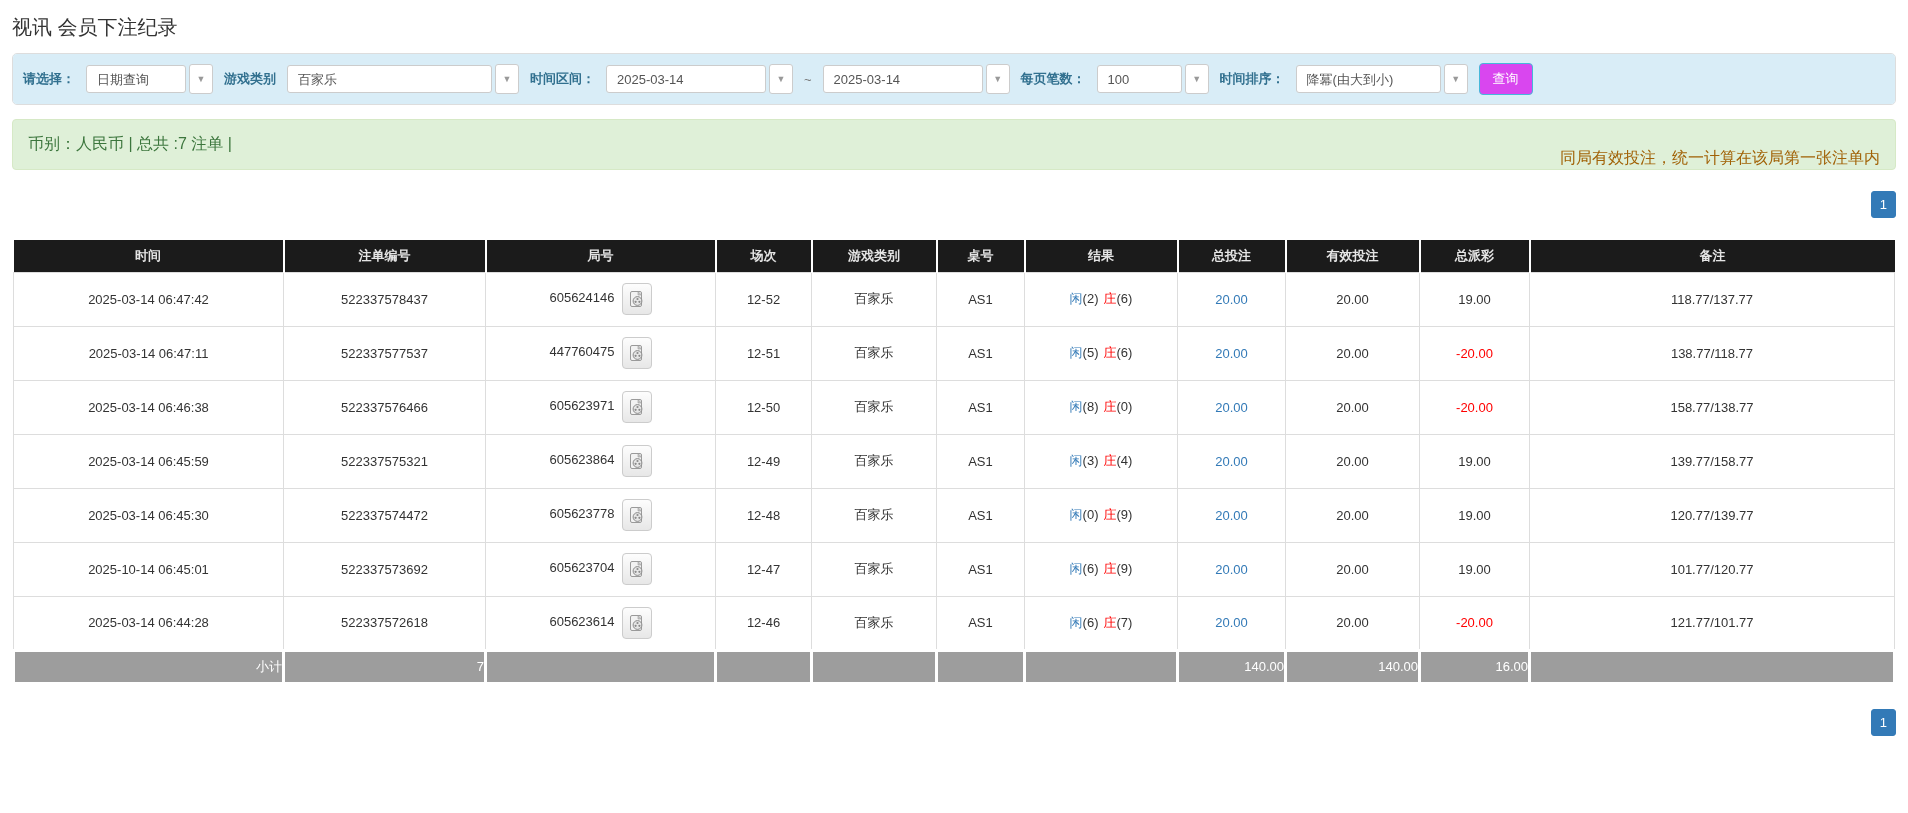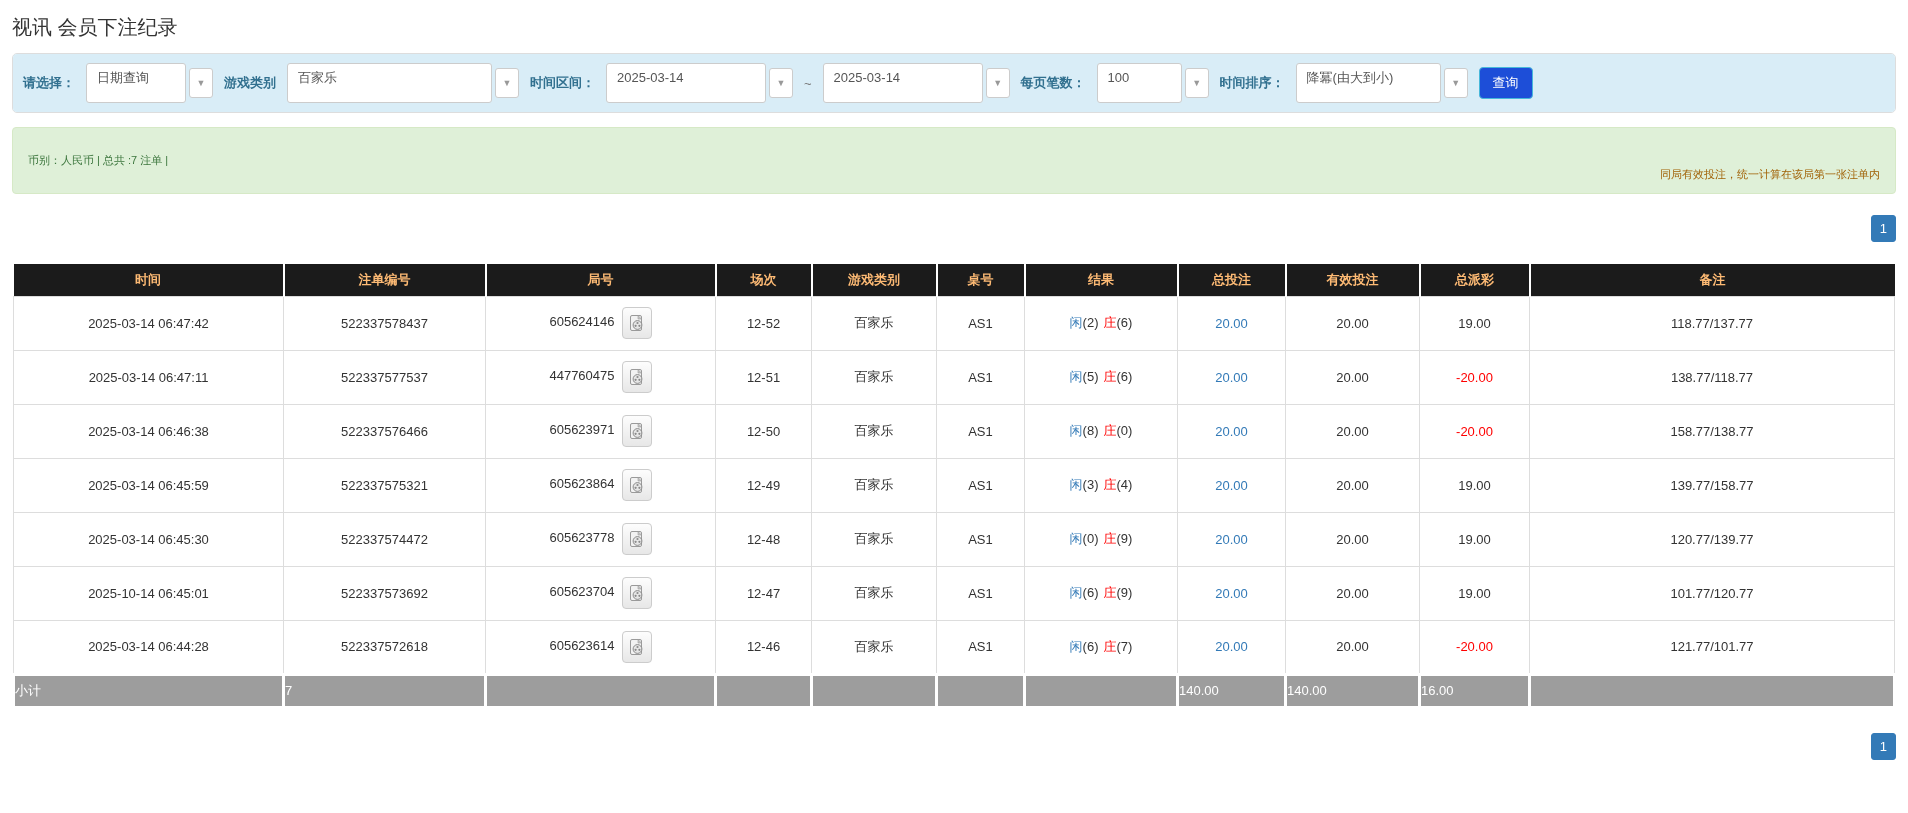--- a/index.html
+++ b/index.html
@@ -7,43 +7,43 @@
   body { font-family: "Liberation Sans", "DejaVu Sans", sans-serif; color: #333; }
   .page { padding: 8px 12px 0 12px; }
 
   .page-title { font-size: 20px; font-weight: 400; color: #333; margin: 6px 0 12px 0; }
 
   
   .filter-panel { border: 1px solid #ddd; border-radius: 5px; margin-bottom: 14px; background: #fff; }
   .filter-bar { background: #d9edf7; border-radius: 4px; padding: 9px 10px; display: flex; align-items: center; gap: 11px; }
   .flabel { color: #31708f; font-weight: bold; font-size: 13px; white-space: nowrap; }
   .select-group { display: flex; gap: 3px; align-items: center; }
-  .sel-box { background: #fff; border: 1px solid #ccc; border-radius: 3px; height: 40px; line-height: 28px; padding: 0 10px; font-size: 13px; color: #555; cursor: pointer; white-space: nowrap; overflow: hidden; }
+  .sel-box { background: #fff; border: 1px solid #ccc; border-radius: 3px; height: 28px; line-height: 28px; padding: 0 10px; font-size: 13px; color: #555; cursor: pointer; white-space: nowrap; overflow: hidden; }
   .arrow-box { background: #fff; border: 1px solid #ccc; border-radius: 3px; width: 24px; height: 30px; display: flex; align-items: center; justify-content: center; color: #999; font-size: 9px; cursor: pointer; flex: none; }
   .w-query { width: 100px; } .w-game { width: 205px; } .w-date { width: 160px; } .w-size { width: 85px; } .w-sort { width: 145px; }
   .tilde { color: #777; font-size: 13px; }
-  .btn-query { background: #1d4ed8; border: 1px solid #46b8da; color: #fff; border-radius: 4px; height: 32px; padding: 0 13px; font-size: 13px; cursor: pointer; font-family: inherit; }
+  .btn-query { background: #d946ef; border: 1px solid #46b8da; color: #fff; border-radius: 4px; height: 32px; padding: 0 13px; font-size: 13px; cursor: pointer; font-family: inherit; }
 
   
-  .summary-bar { background: #dff0d8; border: 1px solid #d6e9c6; border-radius: 4px; padding: 11px 15px; display: flex; justify-content: space-between; align-items: center; font-size: 11px; }
+  .summary-bar { background: #dff0d8; border: 1px solid #d6e9c6; border-radius: 4px; padding: 0 15px; display: flex; justify-content: space-between; align-items: center; font-size: 16px; }
   .summary-left { color: #3c763d; }
   .summary-right { color: #a16207; margin-top: 28px; }
 
   
   .pager { display: flex; justify-content: flex-end; }
   .pager-top { margin: 21px 0 22px 0; }
   .pager-bottom { margin: 24px 0 0 0; }
   .page-btn { background: #337ab7; border: 1px solid #337ab7; color: #fff; font-size: 13px; line-height: 1; padding: 6px 8px; border-radius: 3px; cursor: pointer; font-family: inherit; }
 
   
   table { width: 100%; border-collapse: collapse; table-layout: fixed; font-size: 13px; color: #333; }
-  thead th { background: #1b1b1b; color: #fdba74; font-weight: bold; height: 32px; border-right: 2px solid #fff; font-size: 13px; text-align: center; }
+  thead th { background: #1b1b1b; color: #e5e5e5; font-weight: bold; height: 32px; border-right: 2px solid #fff; font-size: 13px; text-align: center; }
   thead th:last-child { border-right: none; margin-top: 22px; }
   tbody td { border: 1px solid #ddd; height: 54px; text-align: center; background: #fff; vertical-align: middle; }
-  tfoot td { background: #9d9d9d; color: #fff; border: 3px solid #fff; height: 33px; text-align: left; font-size: 13px; }
+  tfoot td { background: #9d9d9d; color: #fff; border: 3px solid #fff; height: 33px; text-align: right; font-size: 13px; }
   .link { color: #337ab7; cursor: pointer; }
   .neg { color: #ff0000; }
   .result-player { color: #337ab7; }
   .result-banker { color: #ff0000; }
   .result-val { color: #333; }
   .result-sep { display: inline-block; width: 5px; }
 
   .video-btn { display: inline-flex; align-items: center; justify-content: center; width: 30px; height: 32px; margin-left: 7px; border: 1px solid #ccc; border-radius: 4px; background: linear-gradient(#fdfdfd, #e7e7e7); vertical-align: middle; cursor: pointer; }
 </style>
 </head>

